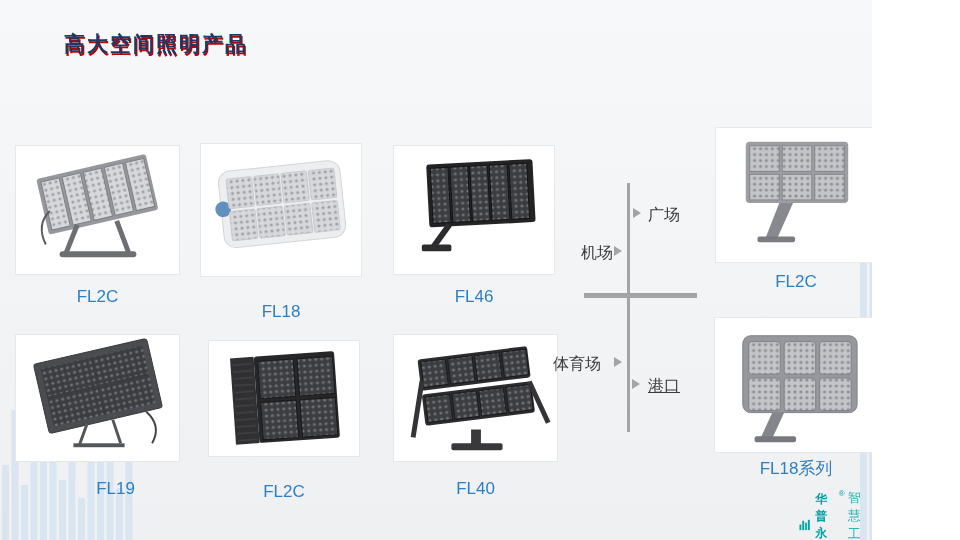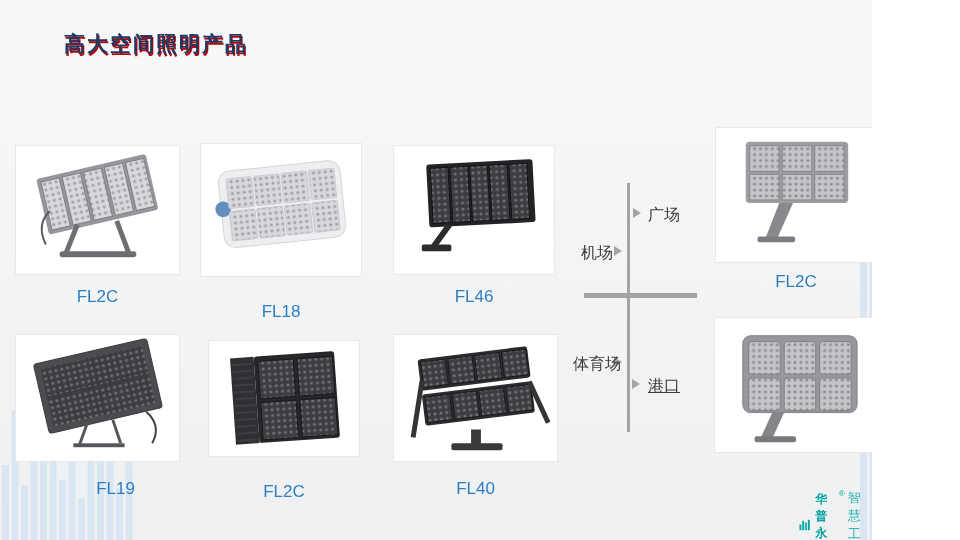--- a/index.html
+++ b/index.html
@@ -23,21 +23,21 @@
   .l4{left:715px;top:272px;width:162px;}
   .l5{left:33px;top:479px;width:165px;}
   .l6{left:208px;top:482px;width:152px;}
   .l7{left:393px;top:479px;width:165px;}
   .l8{left:714px;top:457px;width:164px;}
   .vline{position:absolute;left:627px;top:183px;width:3px;height:249px;background:#a3a4a6;}
   .hline{position:absolute;left:584px;top:293px;width:113px;height:5px;background:#a3a4a6;}
   .dlabel{position:absolute;color:#3d3d3d;font-size:16px;text-align:center;}
   .d-guangchang{left:648px;top:205px;}
   .d-jichang{left:566px;top:243px;margin-left:15px;}
-  .d-tiyuchang{left:573px;top:354px;}
+  .d-tiyuchang{left:553px;top:354px;}
   .d-gangkou{left:648px;top:376px;text-decoration:underline;}
   .tri{position:absolute;width:0;height:0;border-top:5px solid transparent;border-bottom:5px solid transparent;border-left:8px solid #a3a4a6;}
   .t1{left:633px;top:208px;}
   .t2{left:614px;top:246px;}
   .t3{left:614px;top:357px;}
   .t4{left:632px;top:379px;}
   .logo{position:absolute;left:799px;top:489px;display:flex;align-items:center;}
   .logo-icon{width:24px;height:22px;margin-right:5px;}
   .logo-brand{color:#00a2a2;font-weight:bold;font-size:12px;}
   .logo-reg{color:#00a2a2;font-size:8px;margin-left:1px;align-self:flex-start;}
@@ -215,20 +215,21 @@
     </svg>
   </div>
 
   <div class="plabel l1">FL2C</div>
   <div class="plabel l2">FL18</div>
   <div class="plabel l3">FL46</div>
   <div class="plabel l4">FL2C</div>
   <div class="plabel l5">FL19</div>
   <div class="plabel l6">FL2C</div>
   <div class="plabel l7">FL40</div>
+  <div class="plabel l8">FL18系列</div>
 
   <div class="vline"></div>
   <div class="hline"></div>
   <span class="tri t1"></span>
   <span class="tri t2"></span>
   <span class="tri t3"></span>
   <span class="tri t4"></span>
   <span class="dlabel d-guangchang">广场</span>
   <span class="dlabel d-jichang">机场</span>
   <span class="dlabel d-tiyuchang">体育场</span>

